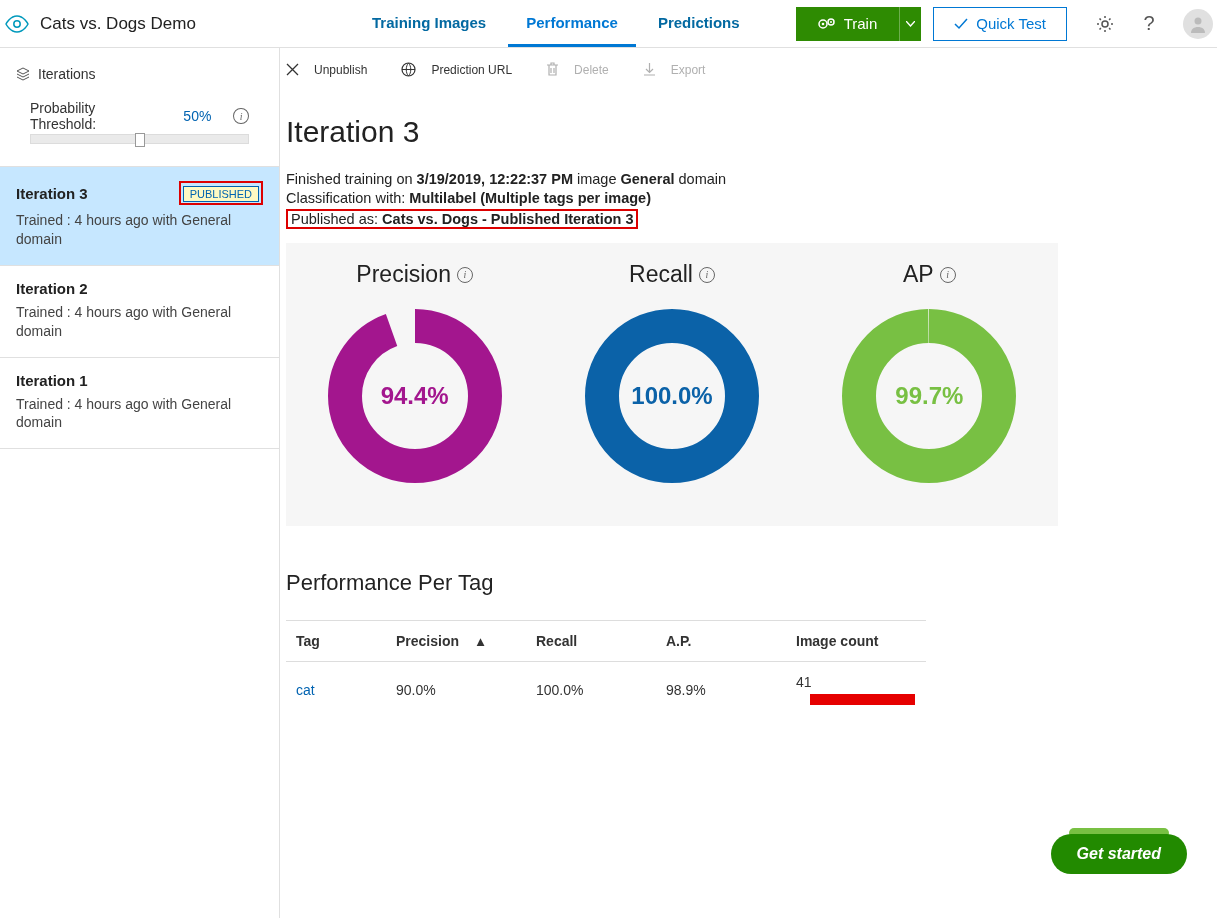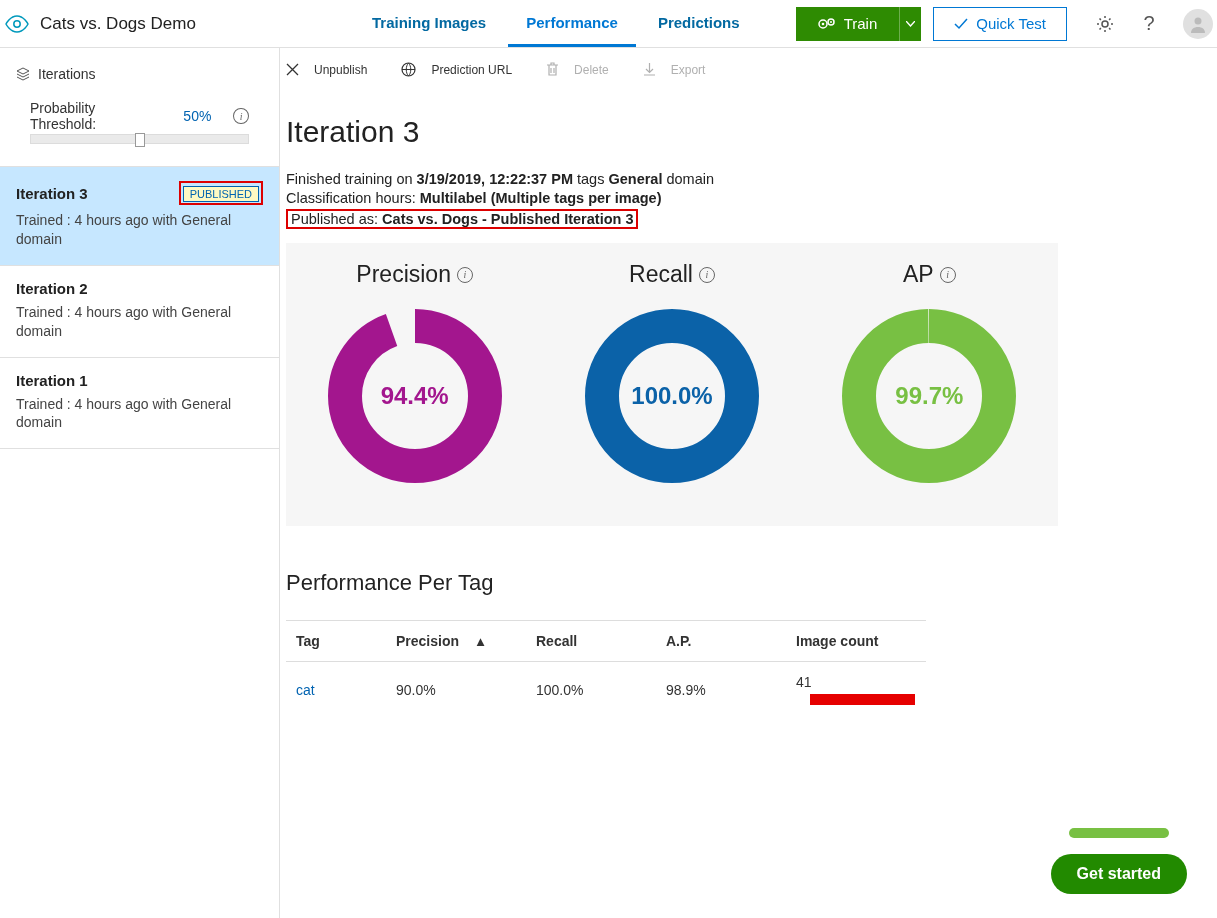--- a/index.html
+++ b/index.html
@@ -53,21 +53,21 @@
 
   h2.section { font-size: 22px; font-weight: 400; color: #222; margin: 44px 0 24px; }
   table.perf { width: 640px; border-collapse: collapse; font-size: 14px; }
   table.perf th { text-align: left; padding: 12px 10px; font-weight: 600; border-top: 1px solid #ddd; border-bottom: 1px solid #ddd; }
   table.perf td { padding: 12px 10px; color: #333; }
   .sort-ic { margin-left: 18px; }
   .tag-link { color: #0063b1; }
   .redbar { display: inline-block; height: 11px; background: #e60000; vertical-align: middle; margin-left: 14px; }
 
   .chat-pill { position: absolute; right: 48px; bottom: 80px; width: 100px; height: 10px; background: #78c043; border-radius: 5px; }
-  .get-started { position: absolute; right: 30px; bottom: 24px; background: #228a00; color: #fff; border-radius: 22px; padding: 11px 26px; font-size: 16px; font-weight: 600; cursor: pointer; border: none; }
+  .get-started { position: absolute; right: 30px; bottom: 44px; background: #228a00; color: #fff; border-radius: 22px; padding: 11px 26px; font-size: 16px; font-weight: 600; cursor: pointer; border: none; font-style: italic; }
 
   svg { display: block; }
 </style>
 </head>
 <body>
 
 <div class="topbar">
   <div class="brand">
     <span>
       <svg width="26" height="18" viewBox="0 0 26 18">
@@ -208,24 +208,24 @@
             </svg>
           </span>
         <span>Export</span>
       </div>
     </div>
 
     <div class="content">
       <h1 class="page-title">Iteration 3</h1>
       <div class="meta">
         <p>
-          <span>Finished training on </span><b>3/19/2019, 12:22:37 PM</b><span> tags </span><b>General</b><span> domain</span>
+          <span>Finished training on </span><b>3/19/2019, 12:22:37 PM</b><span> image </span><b>General</b><span> domain</span>
         </p>
         <p>
-          <span>Classification hours: </span><b>Multilabel (Multiple tags per image)</b>
+          <span>Classification with: </span><b>Multilabel (Multiple tags per image)</b>
         </p>
         <p>
           <span class="pub-highlight">
             <span>Published as: </span><b>Cats vs. Dogs - Published Iteration 3</b>
           </span>
         </p>
       </div>
 
       <div class="metrics">
         <div class="metric">

